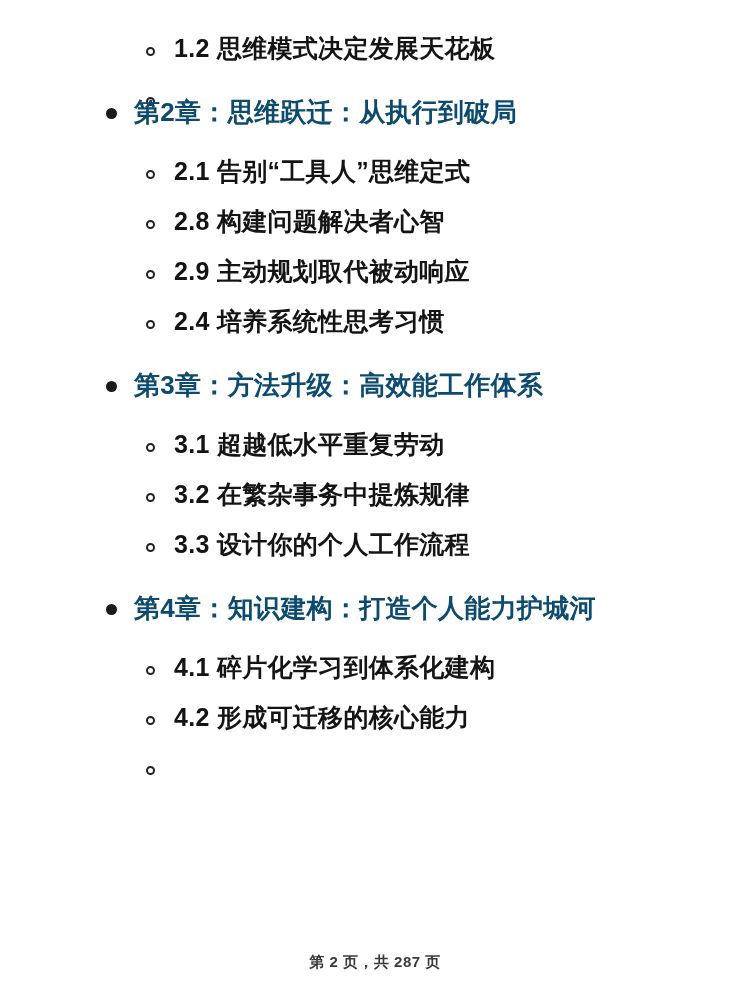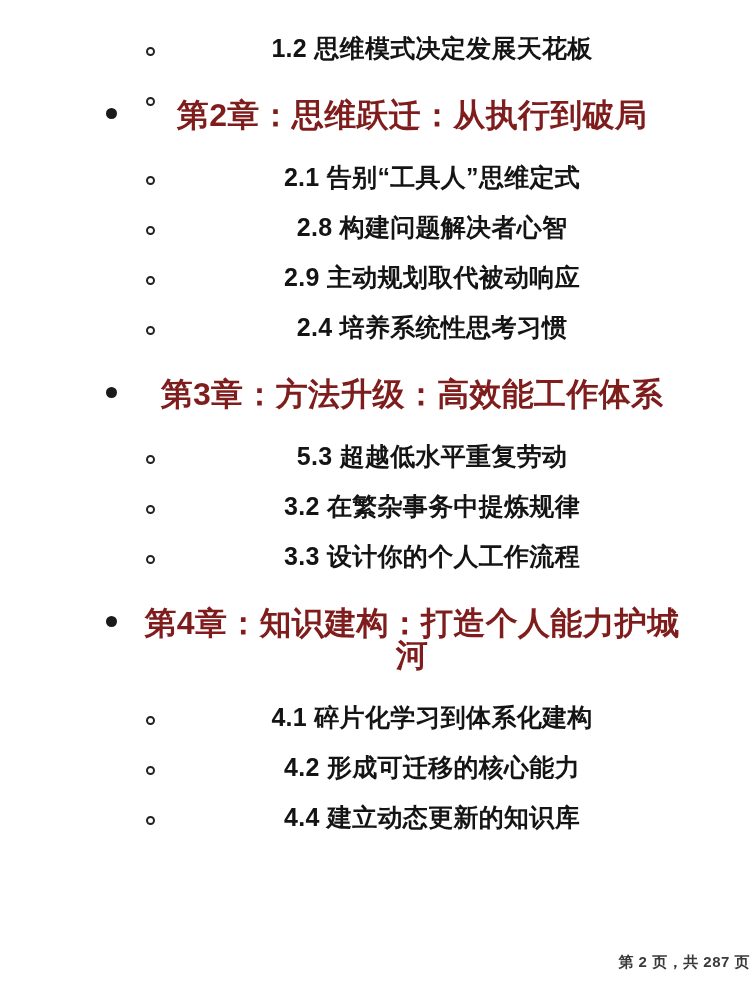--- a/index.html
+++ b/index.html
@@ -19,21 +19,20 @@
     width: 750px;
     height: 1000px;
     box-sizing: border-box;
     padding: 36px 60px 0 60px;
     position: relative;
   }
   .toc {
     list-style: none;
     margin: 0;
     padding: 0;
-    text-align: center;
   }
   
   .sub-item {
     position: relative;
     padding-left: 114px;
     font-size: 25px;
     line-height: 1.0;
     margin-bottom: 25px;
     font-weight: 700;
     letter-spacing: 0.3px;
@@ -46,46 +45,46 @@
     width: 9px;
     height: 9px;
     border: 2px solid #222;
     border-radius: 50%;
     box-sizing: border-box;
   }
   
   .chap-item {
     position: relative;
     padding-left: 74px;
-    font-size: 32px;
+    font-size: 26px;
     line-height: 1.0;
     margin-top: 38px;
     margin-bottom: 34px;
     font-weight: 700;
     letter-spacing: 0.3px;
-    color: #7f1d1d;
+    color: #0c4a6e;
   }
   .chap-item .marker {
     position: absolute;
     left: 46px;
     top: 9px;
     width: 11px;
     height: 11px;
     background: #1a1a1a;
     border-radius: 50%;
   }
   .first-group .sub-item:first-child {
     margin-top: 0;
   }
   .footer {
     position: absolute;
     left: 0;
     right: 0;
     bottom: 28px;
-    text-align: right;
+    text-align: center;
     font-size: 15px;
     font-weight: 700;
     color: #3a3a3a;
     letter-spacing: 0.5px;
   }
 </style>
 </head>
 <body>
 
 <div class="page">
@@ -127,21 +126,21 @@
       <span>2.4 培养系统性思考习惯</span>
     </li>
 
     <li class="chap-item">
       <span class="marker"></span>
       <span>第3章：方法升级：高效能工作体系</span>
     </li>
 
     <li class="sub-item">
       <span class="marker"></span>
-      <span>5.3 超越低水平重复劳动</span>
+      <span>3.1 超越低水平重复劳动</span>
     </li>
 
     <li class="sub-item">
       <span class="marker"></span>
       <span>3.2 在繁杂事务中提炼规律</span>
     </li>
 
     <li class="sub-item">
       <span class="marker"></span>
       <span>3.3 设计你的个人工作流程</span>
@@ -159,20 +158,19 @@
     </li>
 
     <li class="sub-item">
       <span class="marker"></span>
       <span>4.2 形成可迁移的核心能力</span>
     </li>
 
 
     <li class="sub-item">
       <span class="marker"></span>
-      <span>4.4 建立动态更新的知识库</span>
     </li>
 
   </ul>
 
   <div class="footer">第 2 页，共 287 页</div>
 
 </div>
 
 </body></html>

